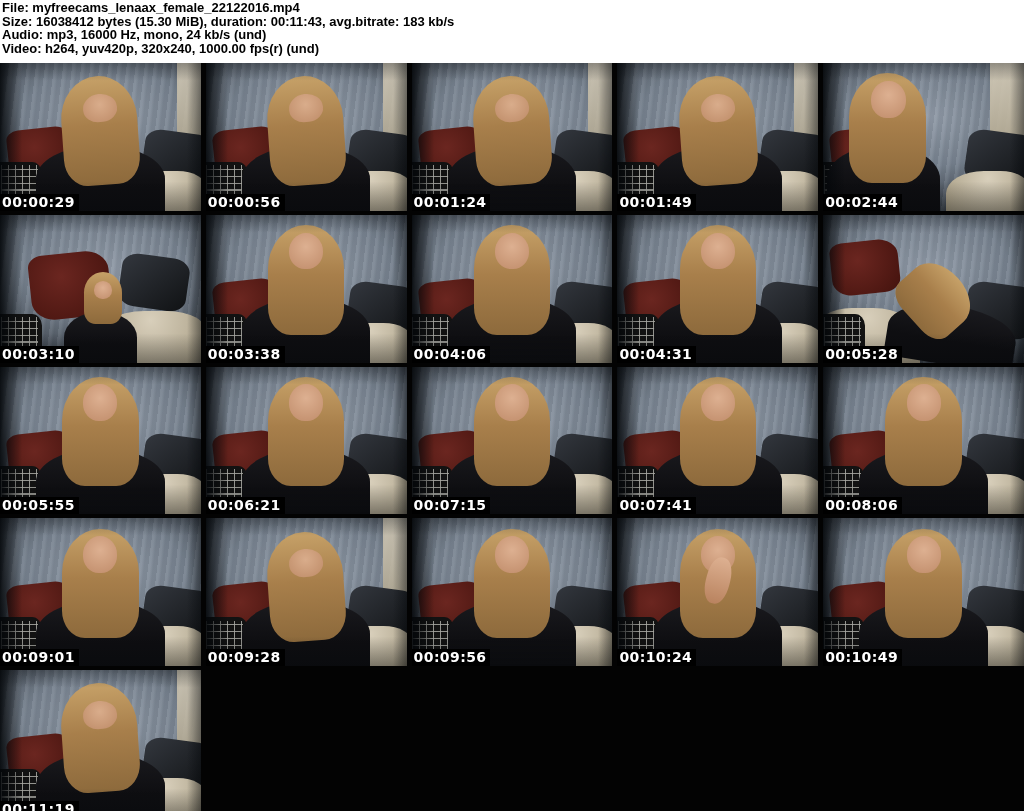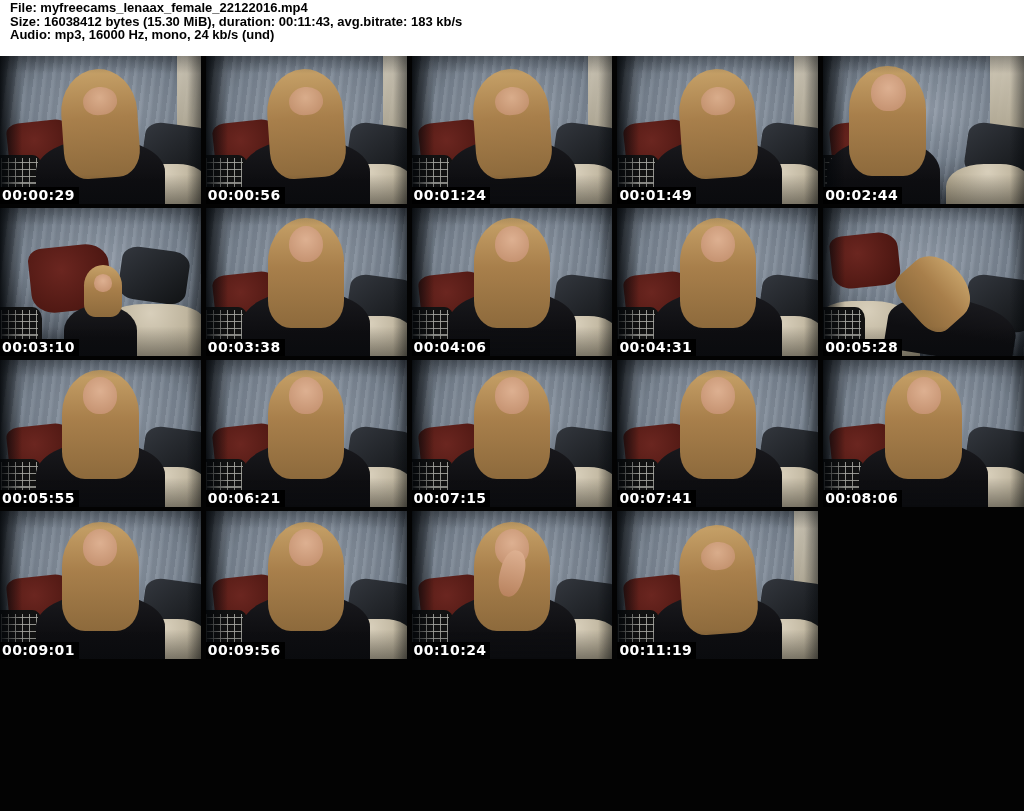--- a/index.html
+++ b/index.html
@@ -2,23 +2,23 @@
 <html style="--header-bg: #ffffff; --header-fg: #000000; --curtain-light: #919ba8; --curtain-mid: #77828f; --curtain-dark: #20252c; --pillow-red: #6b2620; --pillow-red-dark: #43120d; --pillow-dark: #33373e; --couch-light: #d8cfbb; --couch-dark: #a2977d; --key-pillow: #121212; --hair-light: #c6a168; --hair-dark: #8d6a3c; --skin: #ddb091; --clothing: #0e0e11; --ts-bg: #000000; --ts-fg: #ffffff;"><head>
 <meta charset="utf-8">
 <style>
   html,body { margin:0; padding:0; background:#000; }
   body { width:1024px; height:811px; overflow:hidden; font-family:"Liberation Sans", sans-serif; }
 
   
   .header {
     background: var(--header-bg,#fff);
     color: var(--header-fg,#000);
-    height: 56px;
+    height: 63px;
     box-sizing: border-box;
-    padding: 1px 0 0 10px;
+    padding: 1px 0 0 2px;
   }
   .hline {
     font: bold 13px/13.5px "Liberation Sans", sans-serif;
     letter-spacing: 0;
     white-space: nowrap;
   }
 
   
   .grid {
     display: grid;
@@ -114,20 +114,21 @@
     font: bold 14px/16px "DejaVu Sans", sans-serif;
     letter-spacing:.4px; padding:0 4px 1px 2px; }
 </style>
 </head>
 <body>
 
 <div class="header">
   <div class="hline">File: myfreecams_lenaax_female_22122016.mp4</div>
   <div class="hline">Size: 16038412 bytes (15.30 MiB), duration: 00:11:43, avg.bitrate: 183 kb/s</div>
   <div class="hline">Audio: mp3, 16000 Hz, mono, 24 kb/s (und)</div>
+  <div class="hline">Video: h264, yuv420p, 320x240, 1000.00 fps(r) (und)</div>
 </div>
 
 <div class="grid">
     <div class="thumb v-head-down">
       <div class="scene">
         <div class="drape"></div>
         <div class="p-red"></div>
         <div class="p-dark"></div>
         <div class="couch"></div>
         <div class="p-key"></div>
@@ -324,20 +325,33 @@
         <div class="p-red"></div>
         <div class="p-dark"></div>
         <div class="couch"></div>
         <div class="p-key"></div>
         <div class="torso"></div>
         <div class="hair"></div>
         <div class="face"></div>
       </div>
       <span class="ts">00:09:01</span>
     </div>
+    <div class="thumb v-head-down">
+      <div class="scene">
+        <div class="drape"></div>
+        <div class="p-red"></div>
+        <div class="p-dark"></div>
+        <div class="couch"></div>
+        <div class="p-key"></div>
+        <div class="torso"></div>
+        <div class="hair"></div>
+        <div class="face"></div>
+      </div>
+      <span class="ts">00:09:28</span>
+    </div>
     <div class="thumb v-portrait-facing">
       <div class="scene">
         <div class="drape"></div>
         <div class="p-red"></div>
         <div class="p-dark"></div>
         <div class="couch"></div>
         <div class="p-key"></div>
         <div class="torso"></div>
         <div class="hair"></div>
         <div class="face"></div>
@@ -351,20 +365,33 @@
         <div class="p-dark"></div>
         <div class="couch"></div>
         <div class="p-key"></div>
         <div class="torso"></div>
         <div class="hair"></div>
         <div class="face"></div>
         <div class="hand"></div>
       </div>
       <span class="ts">00:10:24</span>
     </div>
+    <div class="thumb v-portrait-facing">
+      <div class="scene">
+        <div class="drape"></div>
+        <div class="p-red"></div>
+        <div class="p-dark"></div>
+        <div class="couch"></div>
+        <div class="p-key"></div>
+        <div class="torso"></div>
+        <div class="hair"></div>
+        <div class="face"></div>
+      </div>
+      <span class="ts">00:10:49</span>
+    </div>
     <div class="thumb v-head-down">
       <div class="scene">
         <div class="drape"></div>
         <div class="p-red"></div>
         <div class="p-dark"></div>
         <div class="couch"></div>
         <div class="p-key"></div>
         <div class="torso"></div>
         <div class="hair"></div>
         <div class="face"></div>

